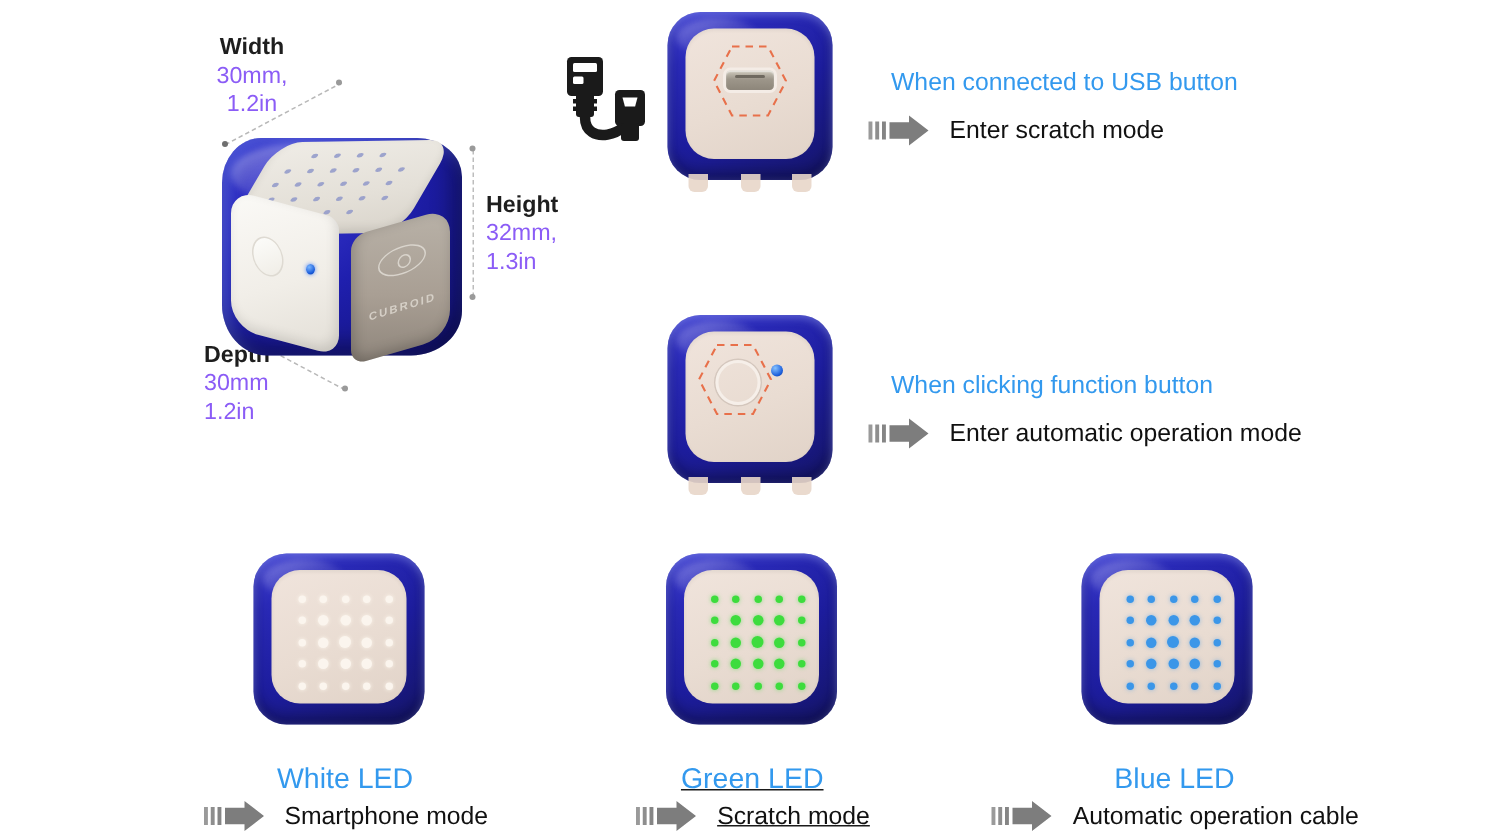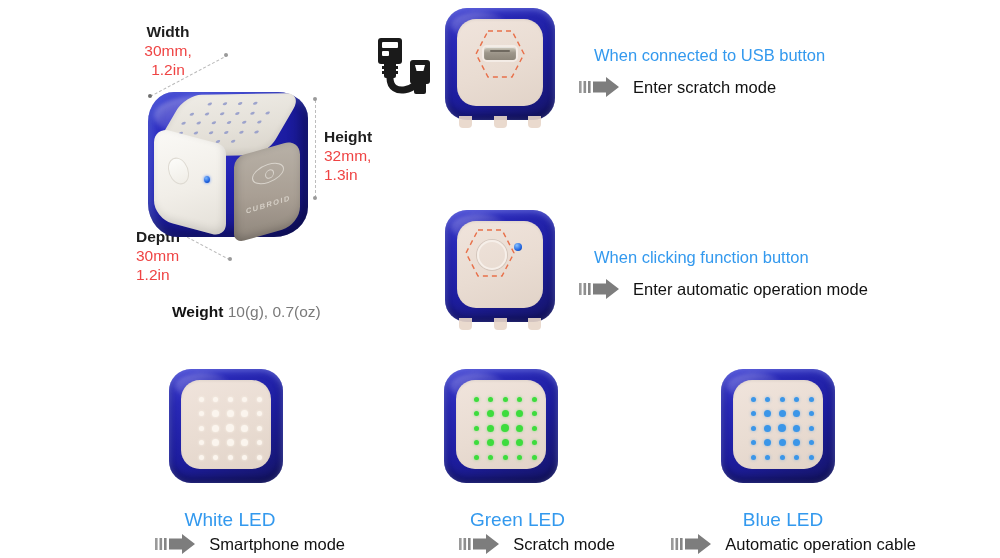--- a/index.html
+++ b/index.html
@@ -28,21 +28,21 @@
     line-height: 19px;
     color: #5b5b5b;
     text-align: center;
   }
   .dim-label .dim-title {
     font-weight: bold;
     color: #1e1e1e;
     display: block;
     font-size: 15.5px;
   }
-  .dim-label .dim-val { display: block; color: #ef4444; }
+  .dim-label .dim-val { display: block; color: #8b5cf6; }
 
   .dim-label.left-align { text-align: left; }
 
   
   .leader {
     position: absolute;
     border-top: 1px dashed #b8b8b8;
     transform-origin: 0 0;
     height: 0;
   }
@@ -297,21 +297,21 @@
   .bottom-label { position: absolute; text-align: center; }
   .bottom-label .bl-title {
     color: #3399ee;
     font-size: 19px;
     display: block;
     margin-bottom: 2px;
   }
   .bl-row {
     display: flex;
     align-items: center;
-    justify-content: flex-end;
+    justify-content: center;
   }
 
   
   .usb-cable { position: absolute; }
 </style>
 </head>
 <body>
 
 <div class="canvas">
 
@@ -384,24 +384,20 @@
       <div class="btn-oval"></div>
       <div class="led-dot"></div>
 
       <div class="face-right"></div>
       <div class="port-oval"></div>
       <div class="brand3d">CUBROID</div>
     </div>
   </div>
 
   <div class="abs" style="left:172px; top:300px;">
-    <div class="spec-line">
-      <b>Weight</b>
-      <span>10(g), 0.7(oz)</span>
-    </div>
   </div>
 
   <div class="usb-cable" style="left:368px; top:32px;">
     <svg width="68" height="78" viewBox="0 0 68 78">
 
       <path d="M22 46 C22 66, 52 58, 52 44" stroke="#1a1a1a" stroke-width="7" fill="none" stroke-linecap="round"></path>
 
       <rect x="10" y="6" width="24" height="26" rx="3" fill="#1a1a1a"></rect>
       <rect x="14" y="10" width="16" height="6" rx="1" fill="#ffffff"></rect>
       <rect x="14" y="19" width="7" height="5" rx="1" fill="#ffffff"></rect>
@@ -587,21 +583,21 @@
           <rect x="1" y="5" width="2.6" height="12" fill="#9a9a9a"></rect>
           <rect x="5.5" y="5" width="2.6" height="12" fill="#8e8e8e"></rect>
           <rect x="10" y="5" width="2.6" height="12" fill="#858585"></rect>
           <path d="M15 5.5 h13 V1 l13 10 -13 10 V16.5 H15 z" fill="#7d7d7d"></path>
         </svg>
       </span>
       <span class="callout-text">Smartphone mode</span>
     </div>
   </div>
 
-  <div class="bottom-label" style="left:420px; top:509px; width:195px;">
+  <div class="bottom-label" style="left:404px; top:509px; width:195px;text-decoration:underline;">
     <span class="bl-title">Green LED</span>
     <div class="bl-row">
       <span class="arrow-icon">
         <svg width="46" height="22" viewBox="0 0 46 22">
           <rect x="1" y="5" width="2.6" height="12" fill="#9a9a9a"></rect>
           <rect x="5.5" y="5" width="2.6" height="12" fill="#8e8e8e"></rect>
           <rect x="10" y="5" width="2.6" height="12" fill="#858585"></rect>
           <path d="M15 5.5 h13 V1 l13 10 -13 10 V16.5 H15 z" fill="#7d7d7d"></path>
         </svg>
       </span>

